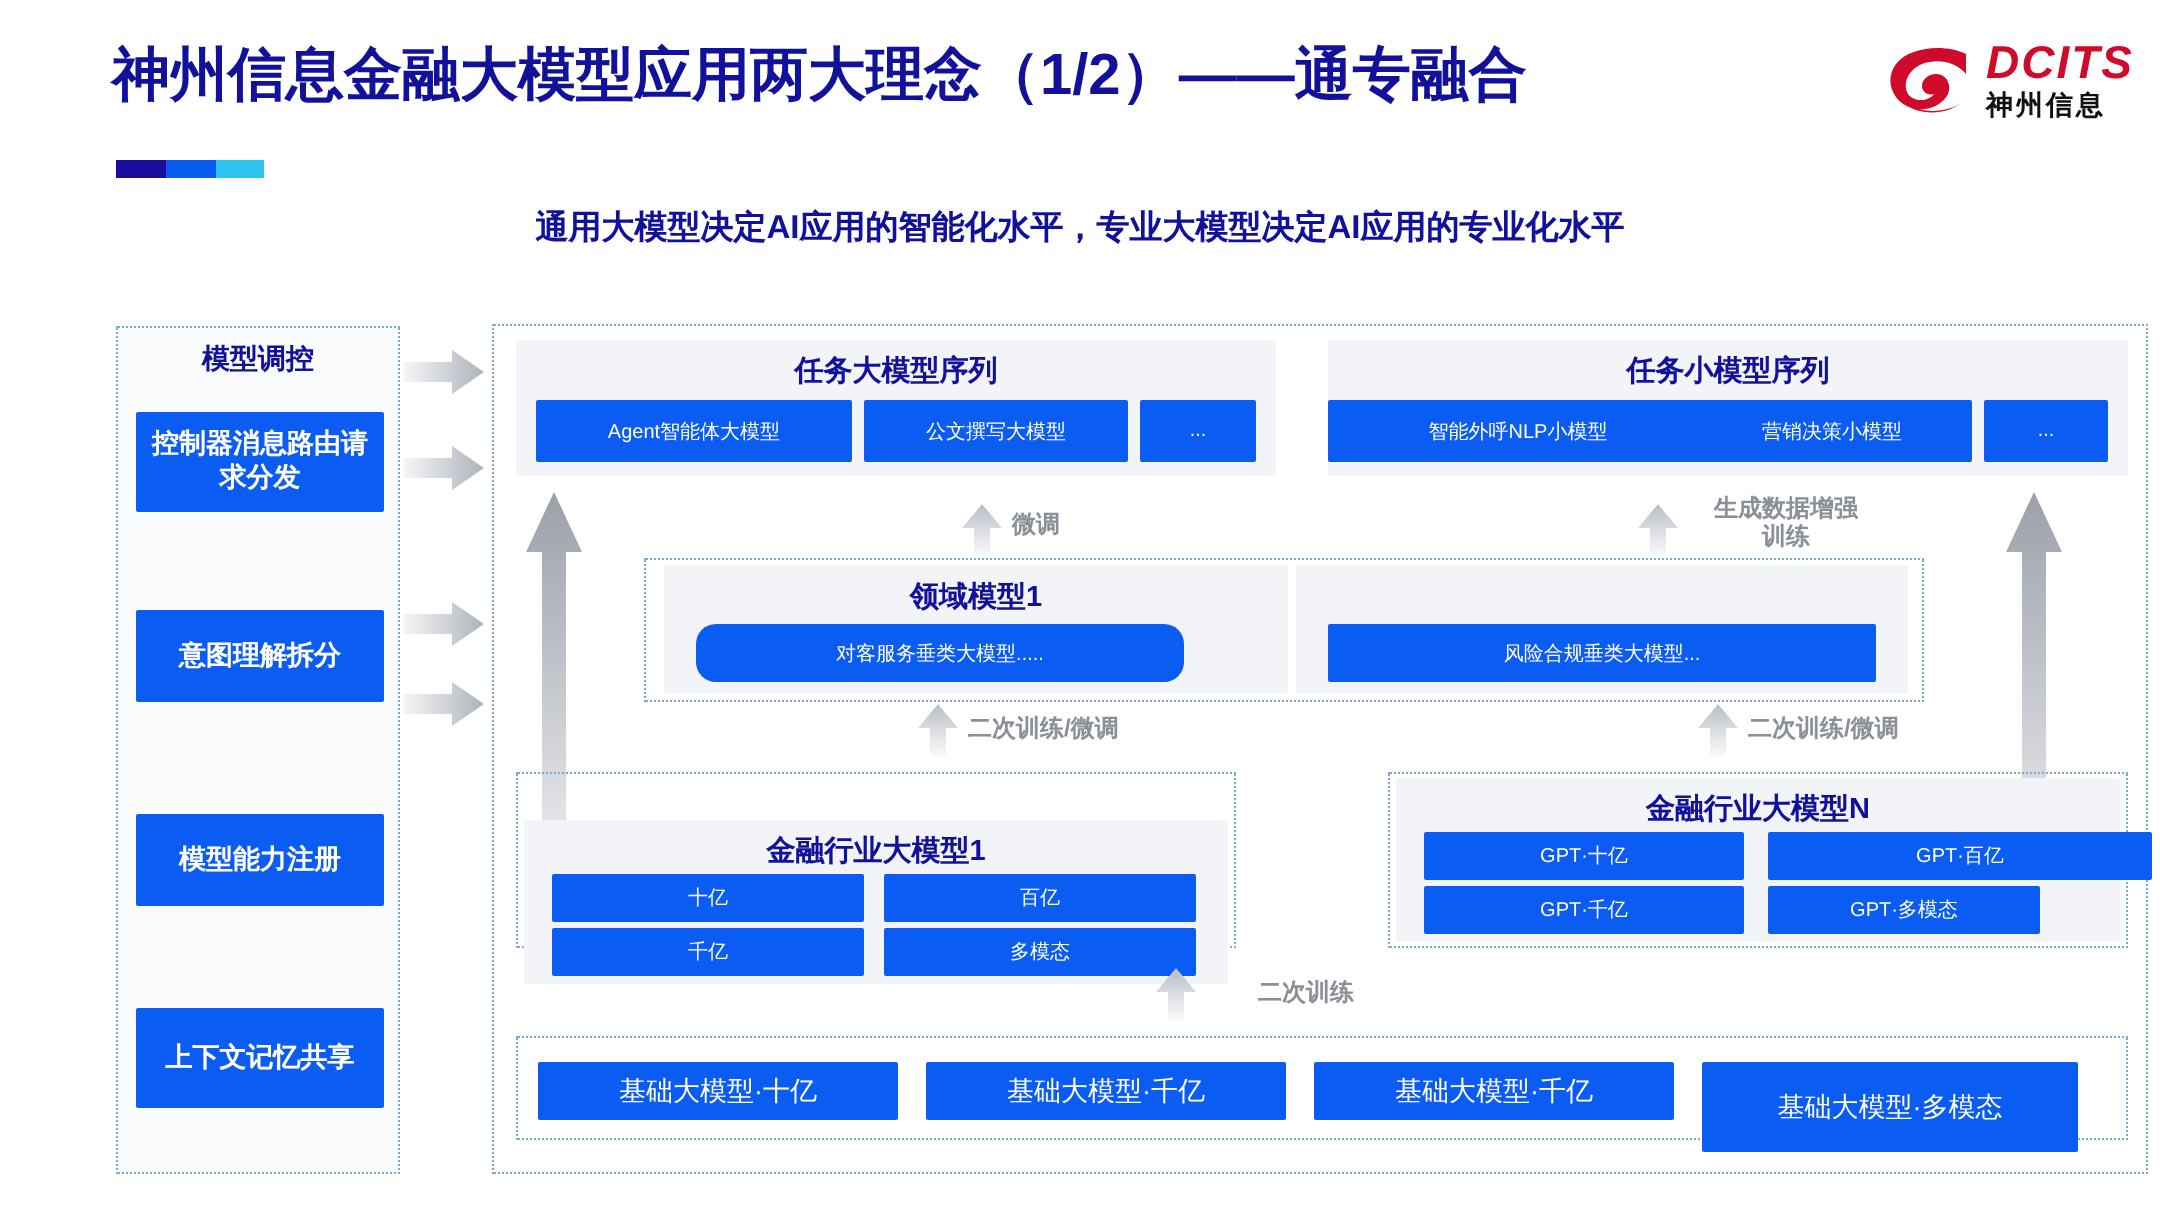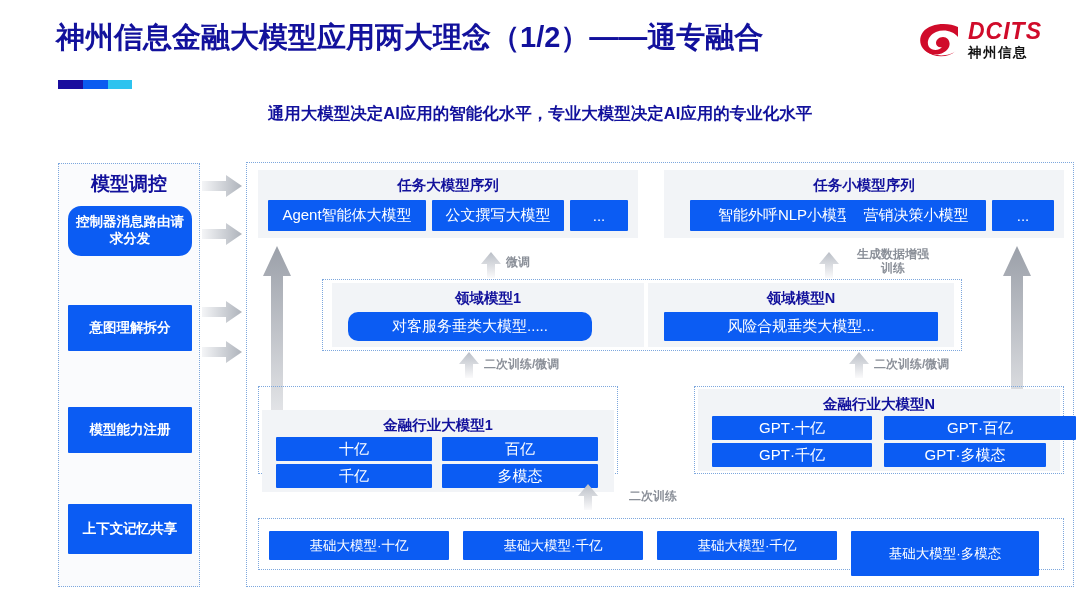--- a/index.html
+++ b/index.html
@@ -27,44 +27,44 @@
   .accent-seg.s3 { width: 33%; background: #2ec3ef; }
 
   .subtitle {
     position: absolute; left: 0; top: 103px; width: 1080px;
     text-align: center;
     font-size: 16.5px; font-weight: bold; color: #12119c;
     white-space: nowrap;
   }
 
   
-  .logo { position: absolute; right: 38px; top: 20px; display: flex; gap: 6px; }
+  .logo { position: absolute; right: 13px; top: 20px; display: flex; gap: 6px; }
   .logo-mark { width: 44px; height: 40px; }
   .logo-text { display: flex; flex-direction: column; align-items: flex-start; line-height: 1; }
   .logo-en { font-size: 23px; font-weight: bold; color: #d00b2a; letter-spacing: 1px; font-style: italic; }
   .logo-cn { font-size: 13.5px; font-weight: bold; color: #111; letter-spacing: 1.5px; margin-top: 3px; }
 
   
   .sidebar {
     position: absolute; left: 58px; top: 163px;
     width: 142px; height: 424px;
     border: 1px dotted #7da7dd; background: #fafbfd;
     padding: 7px 9px;
   }
   .sidebar-title {
-    text-align: center; font-size: 19px; font-weight: bold;
+    text-align: center; font-size: 14px; font-weight: bold;
     color: #12119c; margin-bottom: 10px;
   }
   .sidebar-box {
     background: #0b5cf3; color: #fff; font-size: 13.5px; font-weight: bold;
     text-align: center; border-radius: 1px;
     display: flex; align-items: center; justify-content: center;
     padding: 4px 4px; line-height: 1.25;
   }
-  .sb1 { position: absolute; left: 9px; top: 42px;  width: 124px; height: 50px; border-radius: 13px; }
+  .sb1 { position: absolute; left: 9px; top: 42px;  width: 124px; height: 50px; }
   .sb2 { position: absolute; left: 9px; top: 141px; width: 124px; height: 46px; }
   .sb3 { position: absolute; left: 9px; top: 243px; width: 124px; height: 46px; }
   .sb4 { position: absolute; left: 9px; top: 340px; width: 124px; height: 50px; }
 
   
   .harrow { position: absolute; width: 40px; height: 24px; }
 
   
   .main-frame {
     position: absolute; left: 246px; top: 162px;
@@ -74,21 +74,21 @@
 
   
   .panel { position: absolute; background: #f2f4f7; }
   .panel-title {
     text-align: center; font-size: 14.5px; font-weight: bold; color: #12119c;
     padding-top: 6px;
   }
   .chip {
     background: #0b5cf3; color: #fff; text-align: center;
     display: flex; align-items: center; justify-content: center;
-    font-size: 15px; border-radius: 1px; white-space: nowrap;
+    font-size: 10px; border-radius: 1px; white-space: nowrap;
   }
   .chip.sm { font-size: 13.5px; }
 
   .dotgroup { position: absolute; border: 1px dotted #7da7dd; }
 
   
   #p-taskbig   { left: 258px; top: 170px; width: 380px; height: 68px; }
   #p-tasksmall { left: 664px; top: 170px; width: 400px; height: 68px; }
 
   
@@ -205,21 +205,21 @@
 
   <div class="panel" id="p-taskbig">
     <div class="panel-title">任务大模型序列</div>
     <div class="chip" style="position:absolute; left:10px; top:30px; width:158px; height:31px;">Agent智能体大模型</div>
     <div class="chip" style="position:absolute; left:174px; top:30px; width:132px; height:31px;">公文撰写大模型</div>
     <div class="chip" style="position:absolute; left:312px; top:30px; width:58px; height:31px;">...</div>
   </div>
 
   <div class="panel" id="p-tasksmall">
     <div class="panel-title">任务小模型序列</div>
-    <div class="chip" style="position:absolute; left:26px; top:30px; width:190px; height:31px;">智能外呼NLP小模型</div>
+    <div class="chip" style="position:absolute; left:0; top:30px; width:190px; height:31px;">智能外呼NLP小模型</div>
     <div class="chip" style="position:absolute; left:182px; top:30px; width:140px; height:31px;">营销决策小模型</div>
     <div class="chip" style="position:absolute; left:328px; top:30px; width:62px; height:31px;">...</div>
   </div>
 
   <svg class="varrow" style="left:480px; top:252px; width:22px; height:26px;" viewBox="0 0 22 26">
     <defs>
         <linearGradient id="a1" x1="0" y1="1" x2="0" y2="0">
       <stop offset="0%" stop-color="#fafafb"></stop>
           <stop offset="100%" stop-color="#b9bec6"></stop>
         </linearGradient>
@@ -241,21 +241,20 @@
 训练</div>
 
   <div class="dotgroup" id="g-domain"></div>
 
   <div class="panel" id="p-dom1">
     <div class="panel-title">领域模型1</div>
     <div class="chip" style="position:absolute; left:16px; top:29px; width:244px; height:29px;border-radius:10px;">对客服务垂类大模型.....</div>
   </div>
 
   <div class="panel" id="p-domN">
-    <div class="panel-title">领域模型N</div>
     <div class="chip" style="position:absolute; left:16px; top:29px; width:274px; height:29px;">风险合规垂类大模型...</div>
   </div>
 
   <svg class="varrow" style="left:458px; top:352px; width:22px; height:26px;" viewBox="0 0 22 26">
     <defs>
         <linearGradient id="a3" x1="0" y1="1" x2="0" y2="0">
       <stop offset="0%" stop-color="#fafafb"></stop>
           <stop offset="100%" stop-color="#b9bec6"></stop>
         </linearGradient>
       </defs>
@@ -283,21 +282,21 @@
     <div class="chip" style="position:absolute; left:180px; top:27px; width:156px; height:24px;">百亿</div>
     <div class="chip" style="position:absolute; left:14px; top:54px; width:156px; height:24px;">千亿</div>
     <div class="chip" style="position:absolute; left:180px; top:54px; width:156px; height:24px;">多模态</div>
   </div>
 
   <div class="panel" id="p-finN">
     <div class="panel-title">金融行业大模型N</div>
     <div class="chip" style="position:absolute; left:14px; top:27px; width:160px; height:24px;">GPT·十亿</div>
     <div class="chip" style="position:absolute; left:186px; top:27px; width:192px; height:24px;">GPT·百亿</div>
     <div class="chip" style="position:absolute; left:14px; top:54px; width:160px; height:24px;">GPT·千亿</div>
-    <div class="chip" style="position:absolute; left:186px; top:54px; width:162px; height:24px;">GPT·多模态</div>
+    <div class="chip" style="position:absolute; left:186px; top:54px; width:136px; height:24px;">GPT·多模态</div>
   </div>
 
   <svg class="varrow" style="left:577px; top:484px; width:22px; height:26px;" viewBox="0 0 22 26">
     <defs>
         <linearGradient id="a5" x1="0" y1="1" x2="0" y2="0">
       <stop offset="0%" stop-color="#fafafb"></stop>
           <stop offset="100%" stop-color="#b9bec6"></stop>
         </linearGradient>
       </defs>
     <path d="M11 0 L21 12 L15 12 L15 26 L7 26 L7 12 L1 12 Z" fill="url(#a5)"></path>

